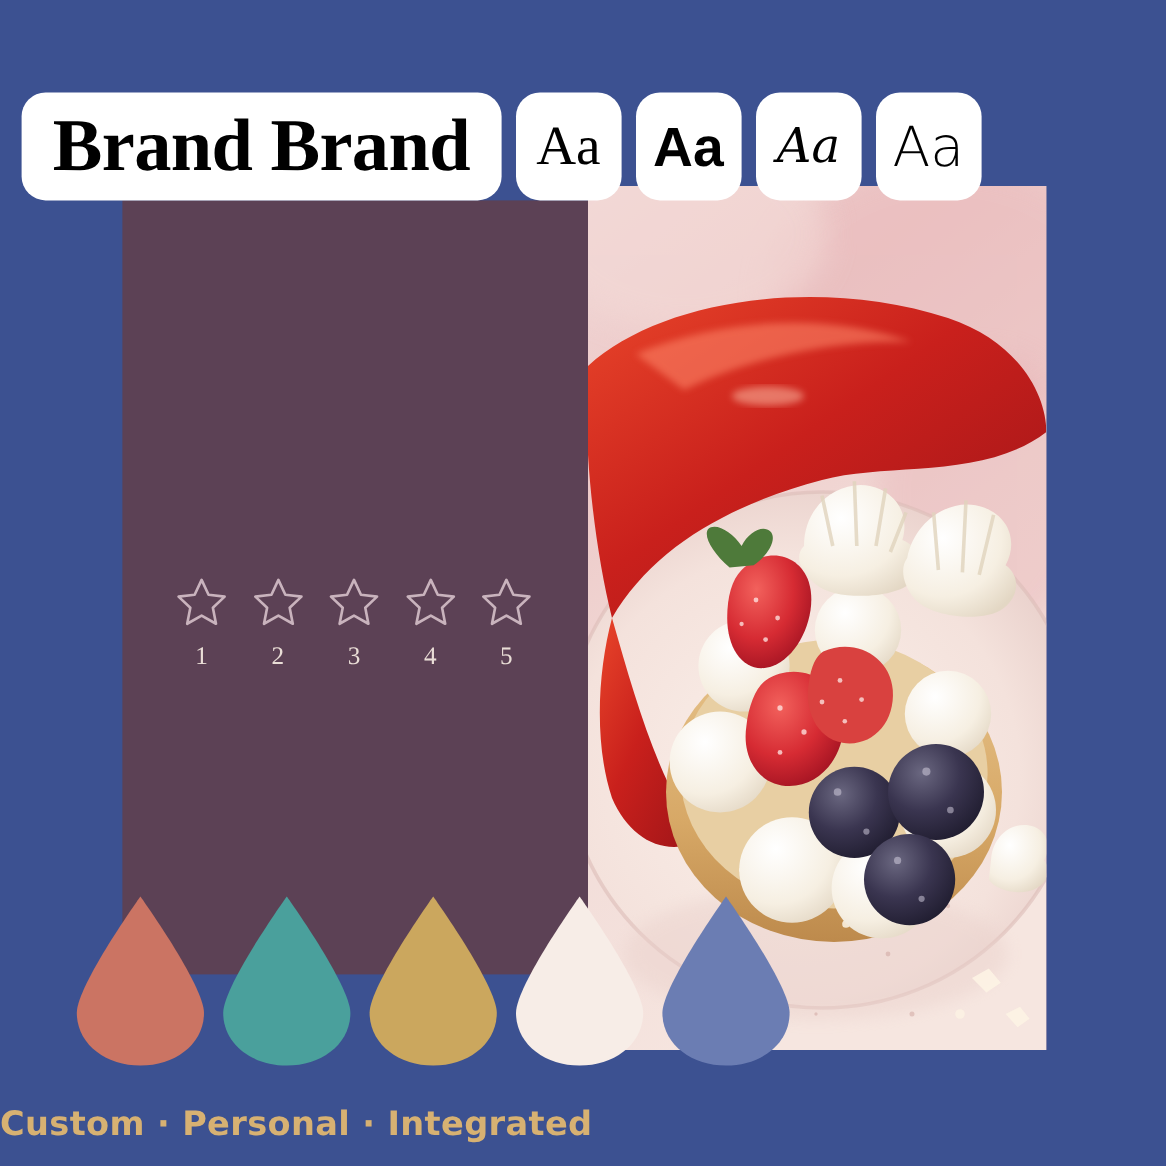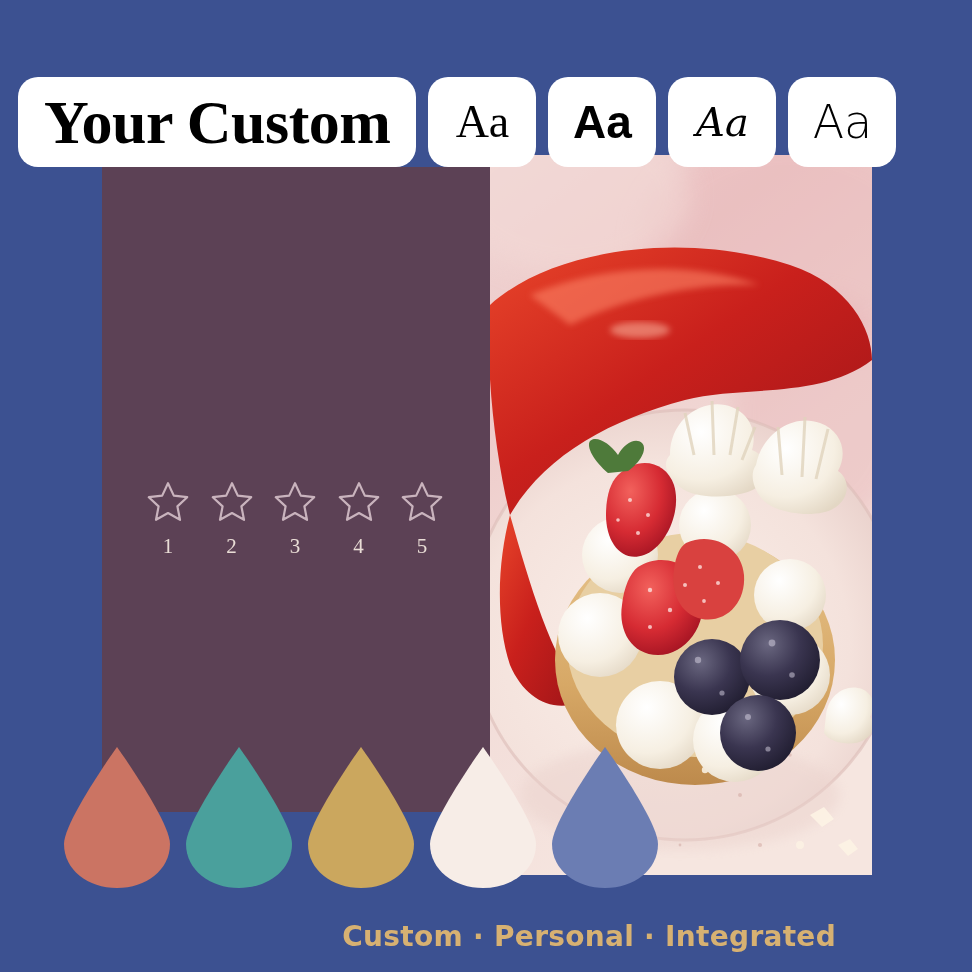--- a/index.html
+++ b/index.html
@@ -66,21 +66,21 @@
     height: 90px;
     padding: 0 26px;
     font-family: "Liberation Serif", serif;
     font-weight: bold;
     font-size: 62px;
     color: #000000;
     letter-spacing: -0.5px;
     line-height: 1;
   }
   .chip-font {
-    width: 108px;
+    width: 88px;
     height: 90px;
     font-size: 46px;
     color: #000;
     line-height: 1;
   }
   .f-serif  { font-family: "Liberation Serif", serif; font-weight: normal; }
   .f-sansb  { font-family: "Liberation Sans", sans-serif; font-weight: bold; }
   .f-script { font-family: "DejaVu Serif", serif; font-style: italic; font-size: 40px; }
   .f-sansl  { font-family: "DejaVu Sans", sans-serif; font-weight: 300; }
 
@@ -138,21 +138,21 @@
     height: 145px;
   }
   .drop svg { display: block; width: 100%; height: 100%; }
 
   
   .tagline {
     position: absolute;
     left: 0;
     top: 920px;
     width: 836px;
-    text-align: right;
+    text-align: left;
     font-family: "DejaVu Sans", sans-serif;
     font-weight: bold;
     font-size: 28px;
     letter-spacing: 0.3px;
     color: #d7b172;
   }
 </style>
 </head>
 <body>
 
@@ -313,21 +313,21 @@
 
       <g fill="#fdf3e4">
         <path d="M 320 660 l 14 -8 l 10 12 l -12 8 z" opacity="0.9"></path>
         <path d="M 348 690 l 12 -6 l 8 10 l -10 7 z" opacity="0.85"></path>
         <circle cx="310" cy="690" r="4" opacity="0.8"></circle>
       </g>
     </svg>
   </div>
 
   <div class="chip-row">
-    <div class="chip chip-brand">Your Custom</div>
+    <div class="chip chip-brand">Brand Brand</div>
     <div class="chip chip-font f-serif">Aa</div>
     <div class="chip chip-font f-sansb">Aa</div>
     <div class="chip chip-font f-script">Aa</div>
     <div class="chip chip-font f-sansl">Aa</div>
   </div>
 
 
   <div class="rating">
     <div class="rating-item">
       <svg viewBox="0 0 24 24">

